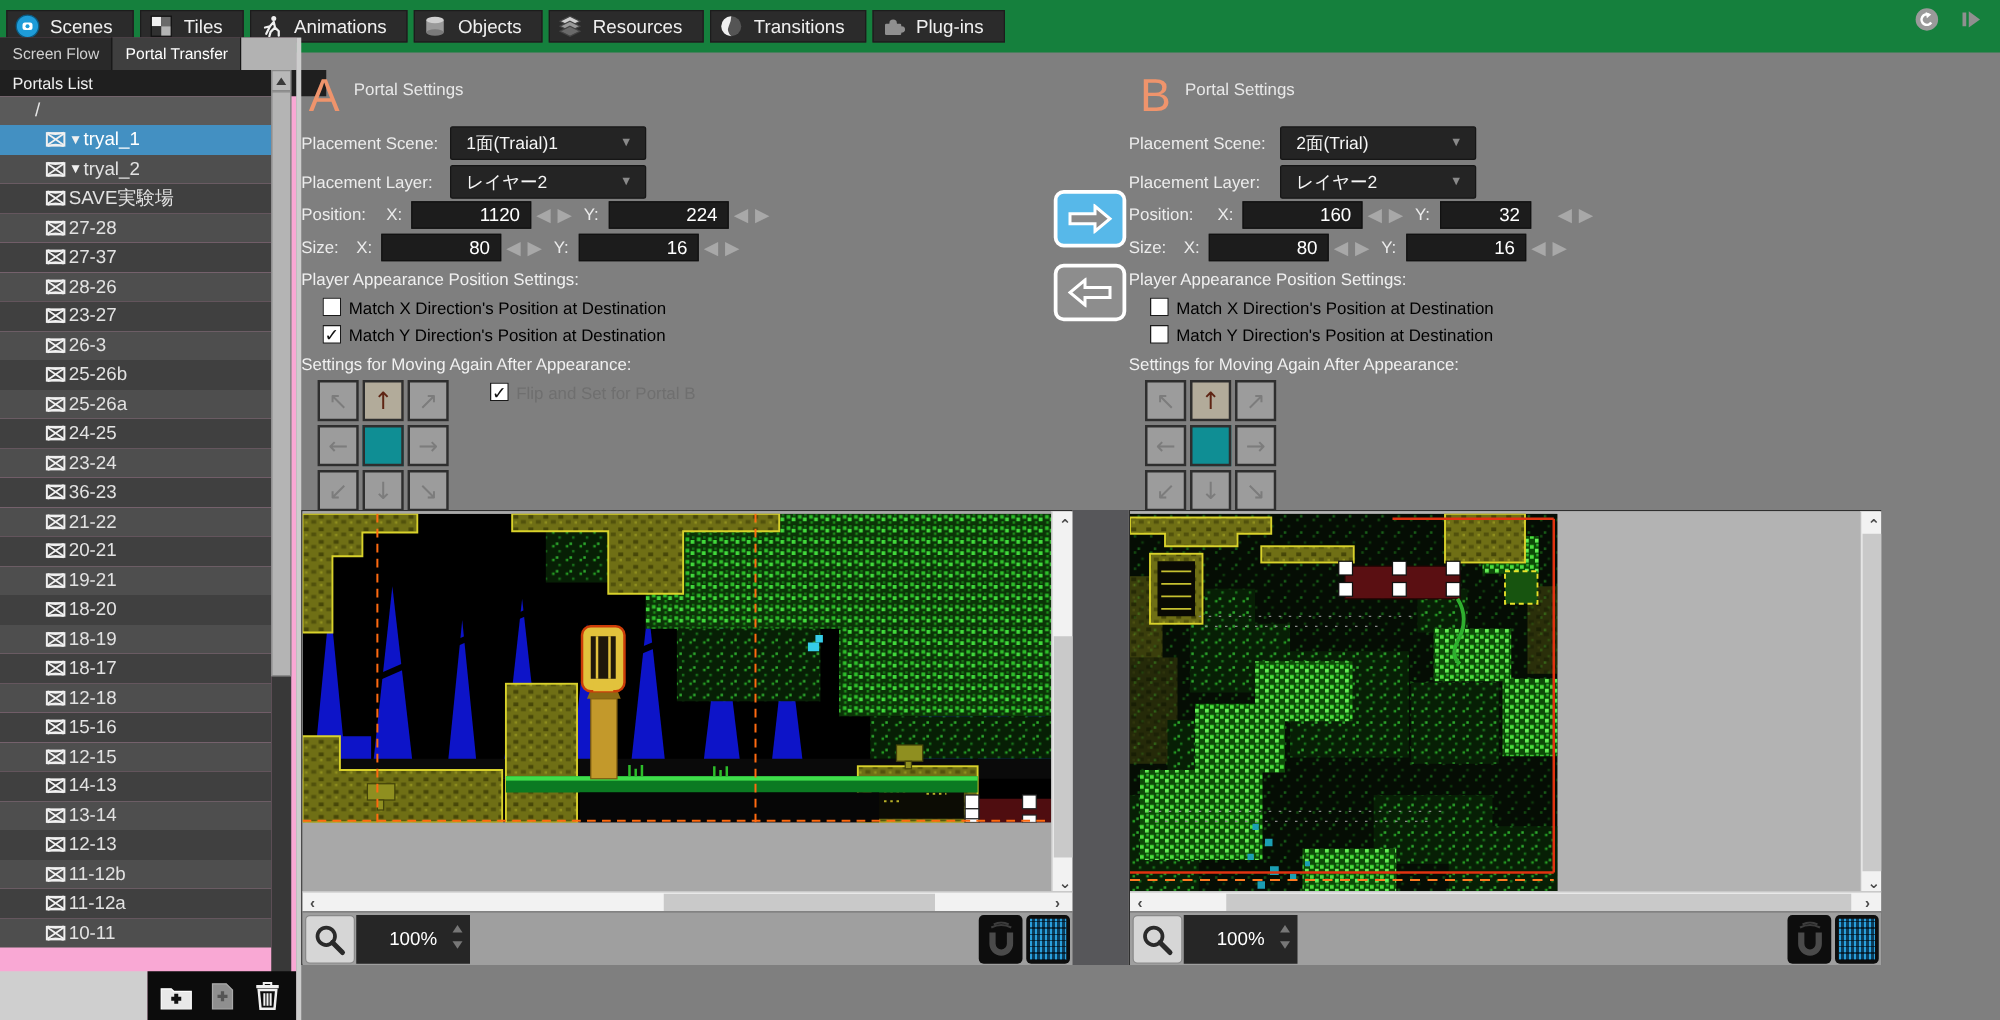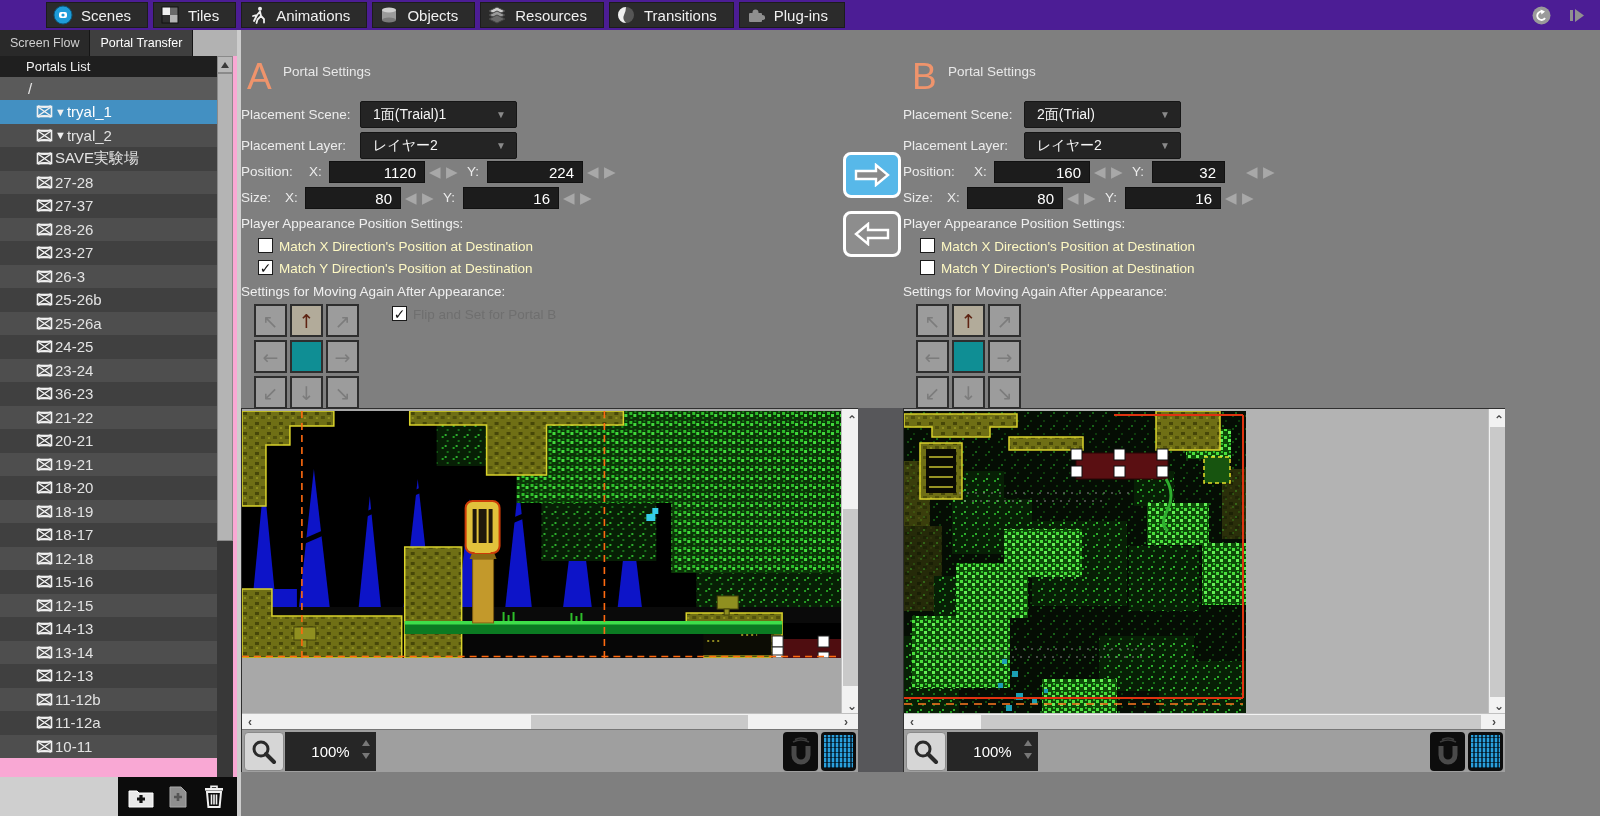--- a/index.html
+++ b/index.html
@@ -3,32 +3,32 @@
 <meta charset="utf-8">
 <style>
   * { margin:0; padding:0; box-sizing:border-box; }
   html,body { background:#555; }
   #app {
     position:relative; width:1600px; height:816px; overflow:hidden;
     font-family:"Liberation Sans","DejaVu Sans",sans-serif;
     background:#7f7f7f; color:#e8e8e8; user-select:none;
   }
   
-  #menubar { position:absolute; left:0; top:0; width:1600px; height:30px; background:#4c1d95; display:flex; align-items:center;padding-left:41px; }
+  #menubar { position:absolute; left:0; top:0; width:1600px; height:42px; background:#15803d; display:flex; align-items:center; }
   .menu-btn { height:26px; margin:2px 0 2px 5px; padding:0 16px 0 6px; background:#2b2b2b; border:1px solid #1c1c1c;
     display:flex; align-items:center; gap:8px; color:#f0f0f0; font-size:15px; }
   .menu-btn .micon { width:20px; height:20px; display:flex; align-items:center; justify-content:center; }
   #topright { position:absolute; right:14px; top:6px; display:flex; gap:18px; align-items:center; }
   
   #sidebar { position:absolute; left:0; top:30px; width:237px; height:786px; background:#f9a8d4; }
   #sidebar-tabs { position:absolute; left:0; top:0; width:237px; height:26px; background:#1d1d1d; display:flex; }
   .side-tab { height:26px; padding:0 10px; font-size:12.5px; display:flex; align-items:center; color:#cfcfcf; background:#292929; border-right:1px solid #151515; }
   .side-tab.active { background:#3f3f3f; color:#fff; }
   #side-tab-filler { flex:1; background:#b2b2b2; }
-  #list-title { position:absolute; left:0; top:26px; width:217px; height:21px; background:#1f1f1f; color:#f0f0f0; font-size:13px; display:flex; align-items:center; padding-left:26px; }
+  #list-title { position:absolute; left:0; top:26px; width:261px; height:21px; background:#1f1f1f; color:#f0f0f0; font-size:13px; display:flex; align-items:center; padding-left:10px; }
   #root-row { position:absolute; left:0; top:47px; width:217px; height:23px; background:#5a5a5a; color:#e8e8e8; font-size:15px; display:flex; align-items:center; padding-left:28px; }
   #portal-items { position:absolute; left:0; top:70px; width:217px; }
   .p-row { height:23.5px; display:flex; align-items:center; padding-left:36px; font-size:15px; color:#e2e2e2; white-space:nowrap; }
   .p-row.even { background:#4e4e4e; } .p-row.odd { background:#404040; }
   .p-row.selected { background:#4390c2; color:#fff; }
   .p-row .picon { width:17px; height:15px; margin-right:2px; flex:0 0 auto; }
   .p-row .expander { font-size:11px; margin-right:1px; color:#f0f0f0; }
   
   #side-scroll { position:absolute; left:217px; top:26px; width:16px; height:753px; background:#383838; }
   .sb-btn { position:absolute; left:0; width:16px; height:17px; background:#b8b8b8; border:1px solid #8a8a8a; display:flex; align-items:center; justify-content:center; }
@@ -54,21 +54,21 @@
   .lbl { position:absolute; font-size:13.5px; color:#ececec; white-space:nowrap; }
   .dropdown { position:absolute; width:157px; height:27px; background:#242424; border:1px solid #161616; border-radius:2px;
     display:flex; align-items:center; padding:0 10px 0 12px; font-size:14px; color:#f5f5f5; }
   .dropdown .dd-arrow { margin-left:auto; font-size:10px; color:#8a8a8a; }
   .numfield { position:absolute; height:22px; background:#1c1c1c; border:1px solid #111; color:#fff; font-size:15px;
     display:flex; align-items:center; justify-content:flex-end; padding-right:8px; }
   .step { position:absolute; font-size:15px; color:#a8a8a8; height:22px; display:flex; align-items:center; }
   .heading { position:absolute; font-size:13.5px; color:#f0f0f0; white-space:nowrap; }
   .chk { position:absolute; width:15px; height:15px; background:#fff; border:1px solid #1a1a1a;
     display:flex; align-items:center; justify-content:center; font-size:14px; font-weight:bold; color:#111; line-height:1; }
-  .chk-lbl { position:absolute; font-size:13.5px; color:#fef9c3; white-space:nowrap; }
+  .chk-lbl { position:absolute; font-size:13.5px; color:#000000; white-space:nowrap; }
   .chk-lbl.dim { color:#6f6f6f; }
   .dpad { position:absolute; display:grid; grid-template-columns:repeat(3,33px); grid-auto-rows:33px; gap:3px; }
   .dpad-cell { background:#9c9c9c; border:2px solid #2e2e2e; display:flex; align-items:center; justify-content:center;
     font-size:19px; color:#7c7c7c; font-family:"DejaVu Sans",sans-serif; }
   .dpad-cell.sel { background:#b2ab9a; color:#5e2413; }
   .dpad-cell.center { background:#0f8e94; }
   
   .xfer-btn { position:absolute; left:843px; width:58px; height:46px; border:3px solid #fff; border-radius:8px;
     display:flex; align-items:center; justify-content:center; }
   #xfer-ab { top:152px; background:#57b8e9; }

